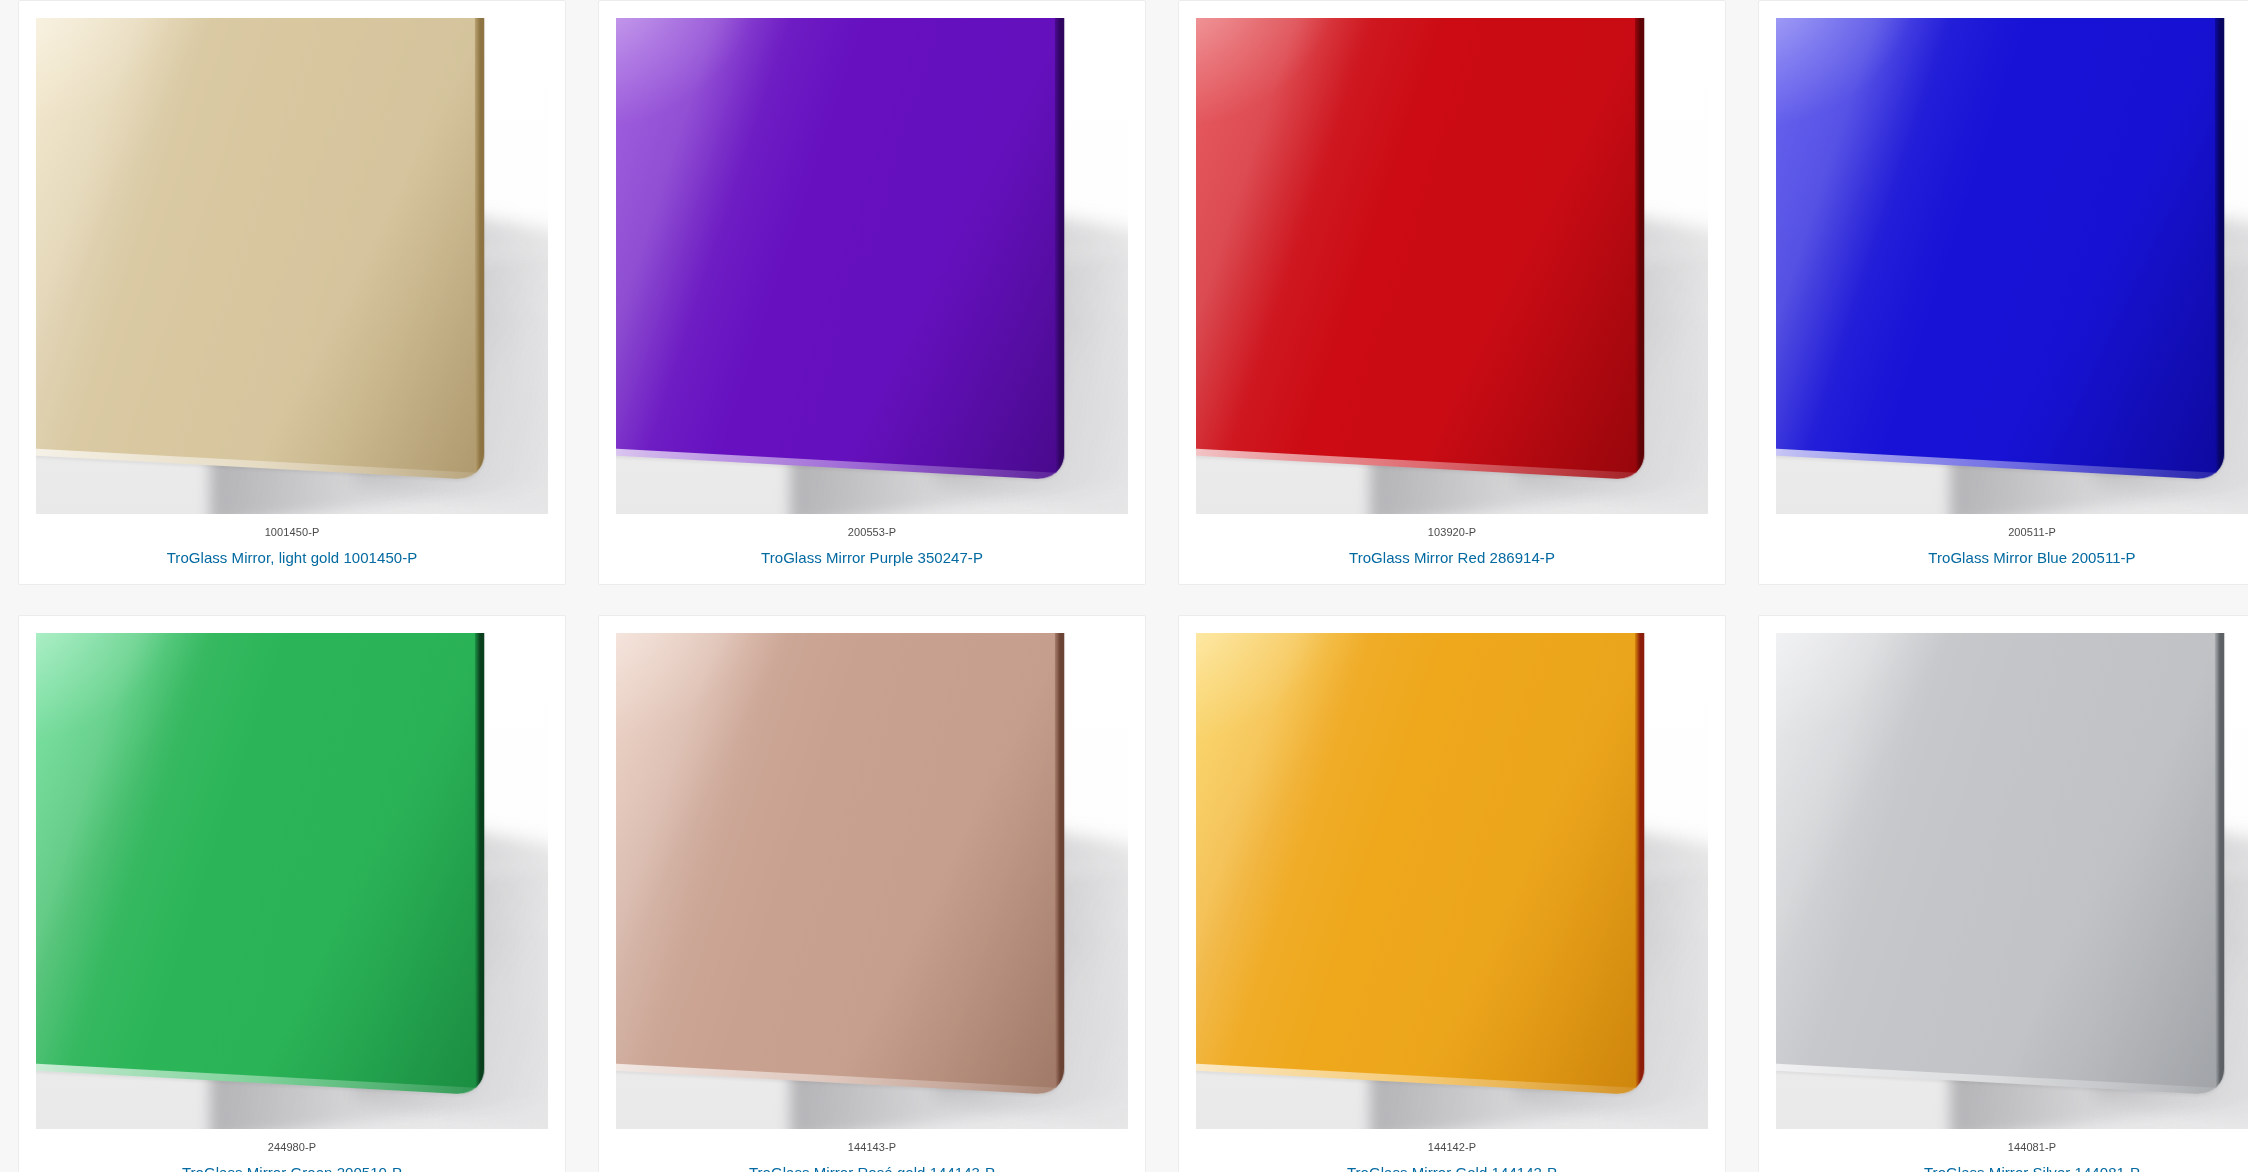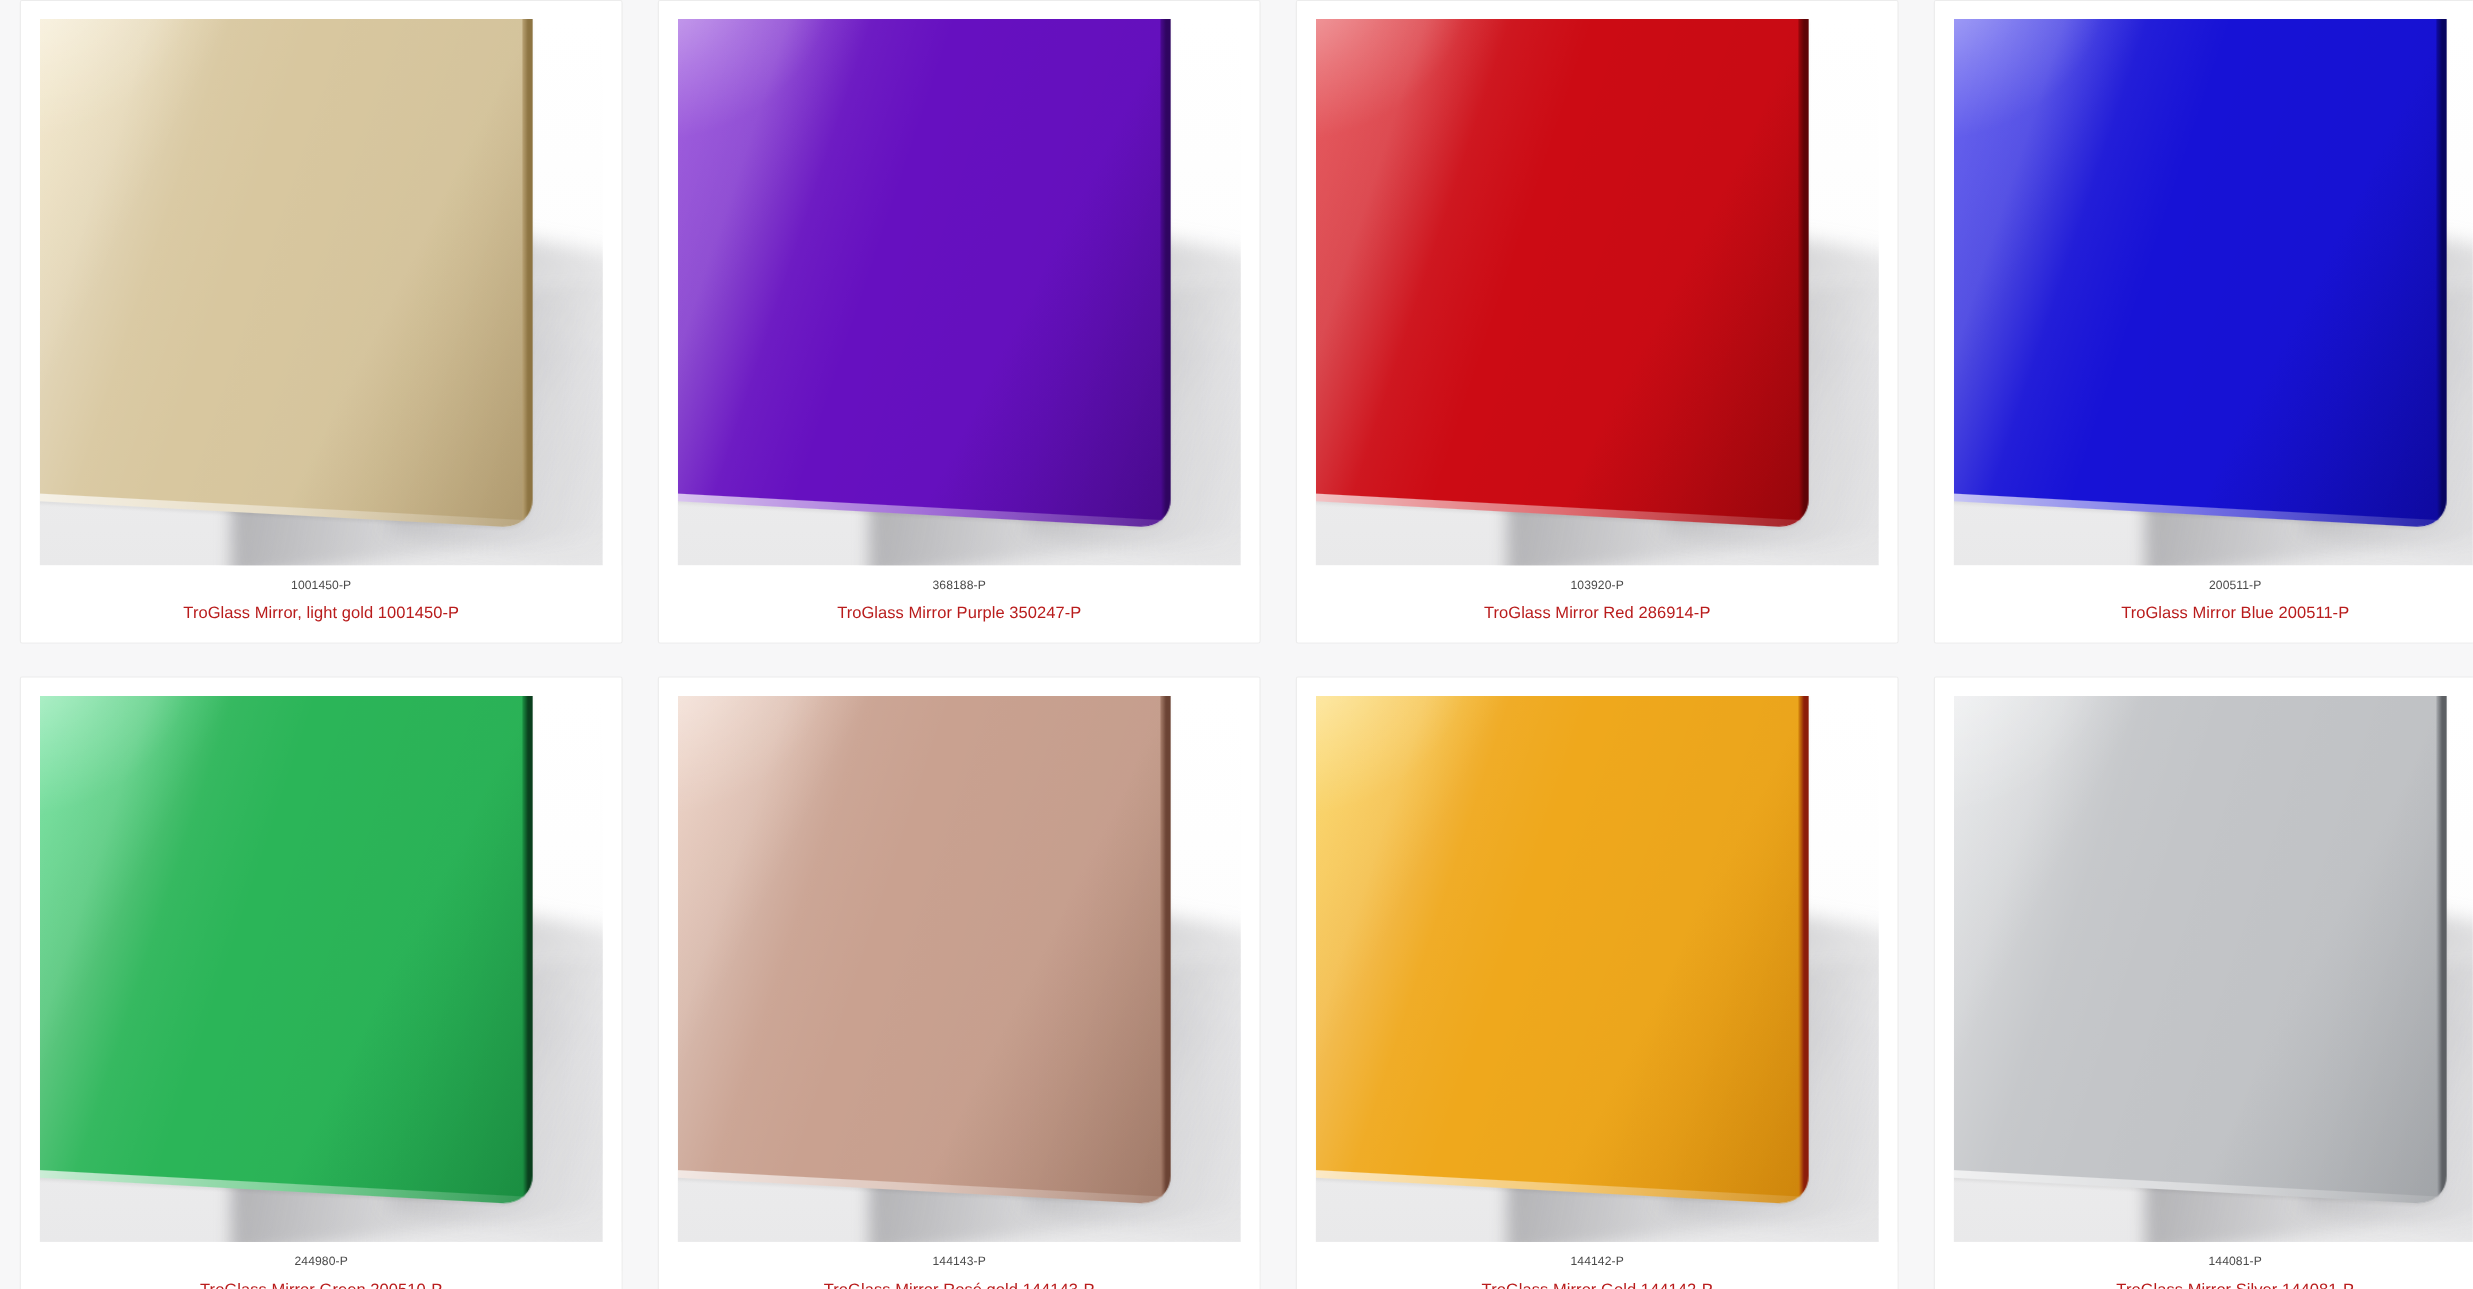--- a/index.html
+++ b/index.html
@@ -153,21 +153,21 @@
     font-size: 11px;
     line-height: 14px;
     color: #4a4a4a;
     letter-spacing: .1px;
   }
 
   .title {
     margin-top: 9px;
     font-size: 15px;
     line-height: 20px;
-    color: #b91c1c;
+    color: #0369a1;
     letter-spacing: .05px;
   }
 </style>
 </head>
 <body>
 
 <div class="product-grid">
   <div class="product-card">
     <div class="card-photo">
       <div class="backdrop"></div>
@@ -194,21 +194,21 @@
       <div class="cast-shadow right"></div>
       <div class="sheet">
         <div class="sheet-face" style="background: linear-gradient(116deg, rgb(123, 26, 214) 0%, rgb(102, 16, 192) 30%, rgb(102, 16, 192) 68%, rgb(76, 10, 147) 100%);"></div>
         <div class="gloss"></div>
         <div class="gloss-corner"></div>
         <div class="edge-right" style="background: linear-gradient(to right, rgb(76, 10, 147) 0%, rgb(47, 5, 96) 55%, rgb(47, 5, 96) 100%);"></div>
         <div class="edge-bottom"></div>
       </div>
     </div>
     <div class="card-caption">
-      <div class="sku">368188-P</div>
+      <div class="sku">200553-P</div>
       <div class="title">TroGlass Mirror Purple 350247-P</div>
     </div>
   </div>
 
   <div class="product-card">
     <div class="card-photo">
       <div class="backdrop"></div>
       <div class="cast-shadow"></div>
       <div class="cast-shadow right"></div>
       <div class="sheet">

